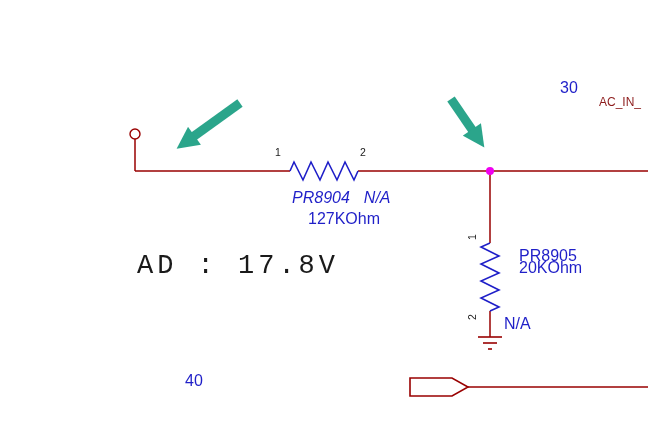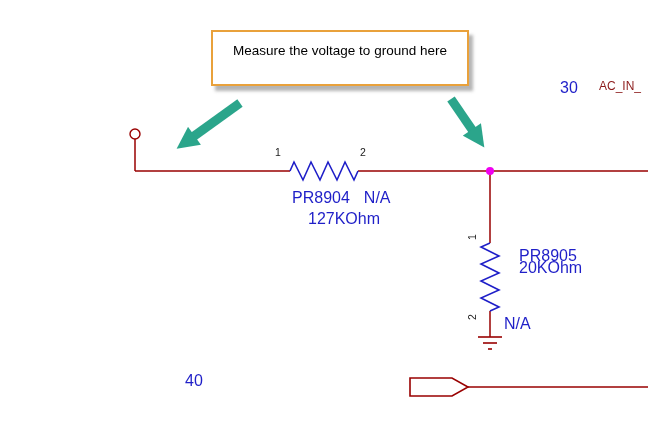--- a/index.html
+++ b/index.html
@@ -2,21 +2,21 @@
 <html style="--color-wire: #990000; --color-net_text: #8C1A1A; --color-part_text: #1F1FC8; --color-pin_text: #1A1A1A; --color-arrow: #2BA58B; --color-callout_border: #E9A13B; --color-junction: #F000F0; --color-measurement_text: #1A1A1A;"><head>
 <meta charset="utf-8">
 <style>
   * { margin:0; padding:0; box-sizing:border-box; }
   html,body { background:#ffffff; }
   #canvas {
     position:relative; width:648px; height:428px; background:#ffffff;
     overflow:hidden; font-family:"Liberation Sans", sans-serif;
   }
   .abs { position:absolute; white-space:pre; }
-  .net  { color:var(--color-net_text);  font-size:12px; }
+  .net  { color:var(--color-net_text);  font-size:12px;margin-top:16px; }
   .part { color:var(--color-part_text); font-size:16px; }
   .pin  { color:var(--color-pin_text);  font-size:10.5px; }
   .rot  { transform:rotate(-90deg); }
   .gap  { display:inline-block; width:14px; }
 
   .callout {
     position:absolute; left:211px; top:30px; width:258px; min-height:56px;
     background:#ffffff; border:2px solid var(--color-callout_border);
     box-shadow:4px 5px 3px rgba(90,90,90,.45);
     text-align:center; font-size:13.5px; line-height:19px; padding:9px 8px; color:#000;
@@ -72,37 +72,35 @@
 
     <g>
       <polygon class="port" points="410,378 452,378 468,387 452,396 410,396"></polygon>
       <path class="wire" d="M468,387 H648"></path>
     </g>
 
     <line class="arrow-shaft" x1="240" y1="103" x2="190" y2="139" marker-end="url(#ah)"></line>
     <line class="arrow-shaft" x1="451" y1="99" x2="475" y2="134" marker-end="url(#ah)"></line>
   </svg>
 
-  <div class="callout">
-    <span>Measure the voltage to ground here</span>
-  </div>
 
 
   <div class="abs pin" style="left:275px; top:146px;">1</div>
   <div class="abs pin" style="left:360px; top:146px;">2</div>
 
-  <div class="abs part" style="left:292px; top:189px;"><span>PR8904</span><span class="gap"></span><span>N/A</span></div>
+  <div class="abs part" style="left:292px; top:189px;font-style:italic;"><span>PR8904</span><span class="gap"></span><span>N/A</span></div>
   <div class="abs part" style="left:308px; top:210px;">127KOhm</div>
 
   <div class="abs pin rot" style="left:469px; top:231px;">1</div>
   <div class="abs pin rot" style="left:469px; top:311px;">2</div>
 
   <div class="abs part" style="left:519px; top:247px;">PR8905</div>
   <div class="abs part" style="left:519px; top:259px;">20KOhm</div>
   <div class="abs part" style="left:504px; top:315px;">N/A</div>
 
+  <div class="measure">AD : 17.8V</div>
 
   <div class="abs part" style="left:560px; top:79px;">30</div>
   <div class="abs net" style="left:599px; top:79px;">AC_IN_</div>
 
   <div class="abs part" style="left:185px; top:372px;">40</div>
 
 </div>
 
 </body></html>

